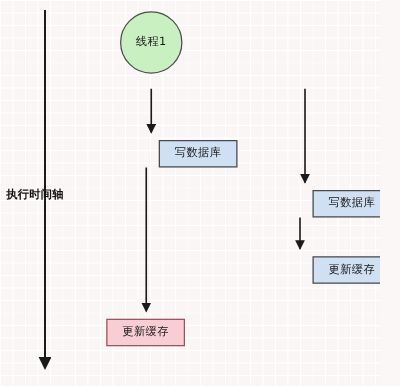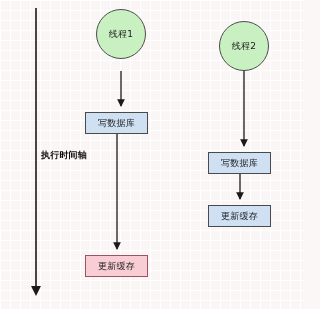--- a/index.html
+++ b/index.html
@@ -31,33 +31,33 @@
     white-space:nowrap;
   }
   .circle{
     border-radius:50%;
     background:#c8f0c0;
     border:1px solid #4d4d4d;
   }
   .box-blue{
     background:#cfe0f3;
     border:1px solid #4a4a4a;
+    margin-left:42px;
   }
   .box-pink{
     background:#f8cdd4;
     border:1px solid #9a5560;
   }
   .axis-label{
     position:absolute;
     font-size:9px;
     font-weight:bold;
     color:#111;
     white-space:nowrap;
     letter-spacing:0.2px;
-    margin-left:36px;
   }
   svg.edges{
     position:absolute;left:0;top:0;
     width:304px;height:309px;
     overflow:visible;
   }
 </style>
 </head>
 <body>
 
@@ -85,19 +85,18 @@
   </svg>
 
   <div class="axis-label" style="left:5px;top:149px;">执行时间轴</div>
 
   <div class="node circle" style="left:96px;top:9px;width:50px;height:50px;">线程1</div>
 
   <div class="node box-blue" style="left:85px;top:112px;width:63px;height:22px;">写数据库</div>
 
   <div class="node box-pink" style="left:85px;top:255px;width:63px;height:22px;">更新缓存</div>
 
-  <div class="node circle" style="left:219px;top:21px;width:50px;height:50px;">线程2</div>
 
   <div class="node box-blue" style="left:208px;top:152px;width:63px;height:22px;">写数据库</div>
 
   <div class="node box-blue" style="left:208px;top:205px;width:63px;height:22px;">更新缓存</div>
 
 </div>
 
 </body></html>

